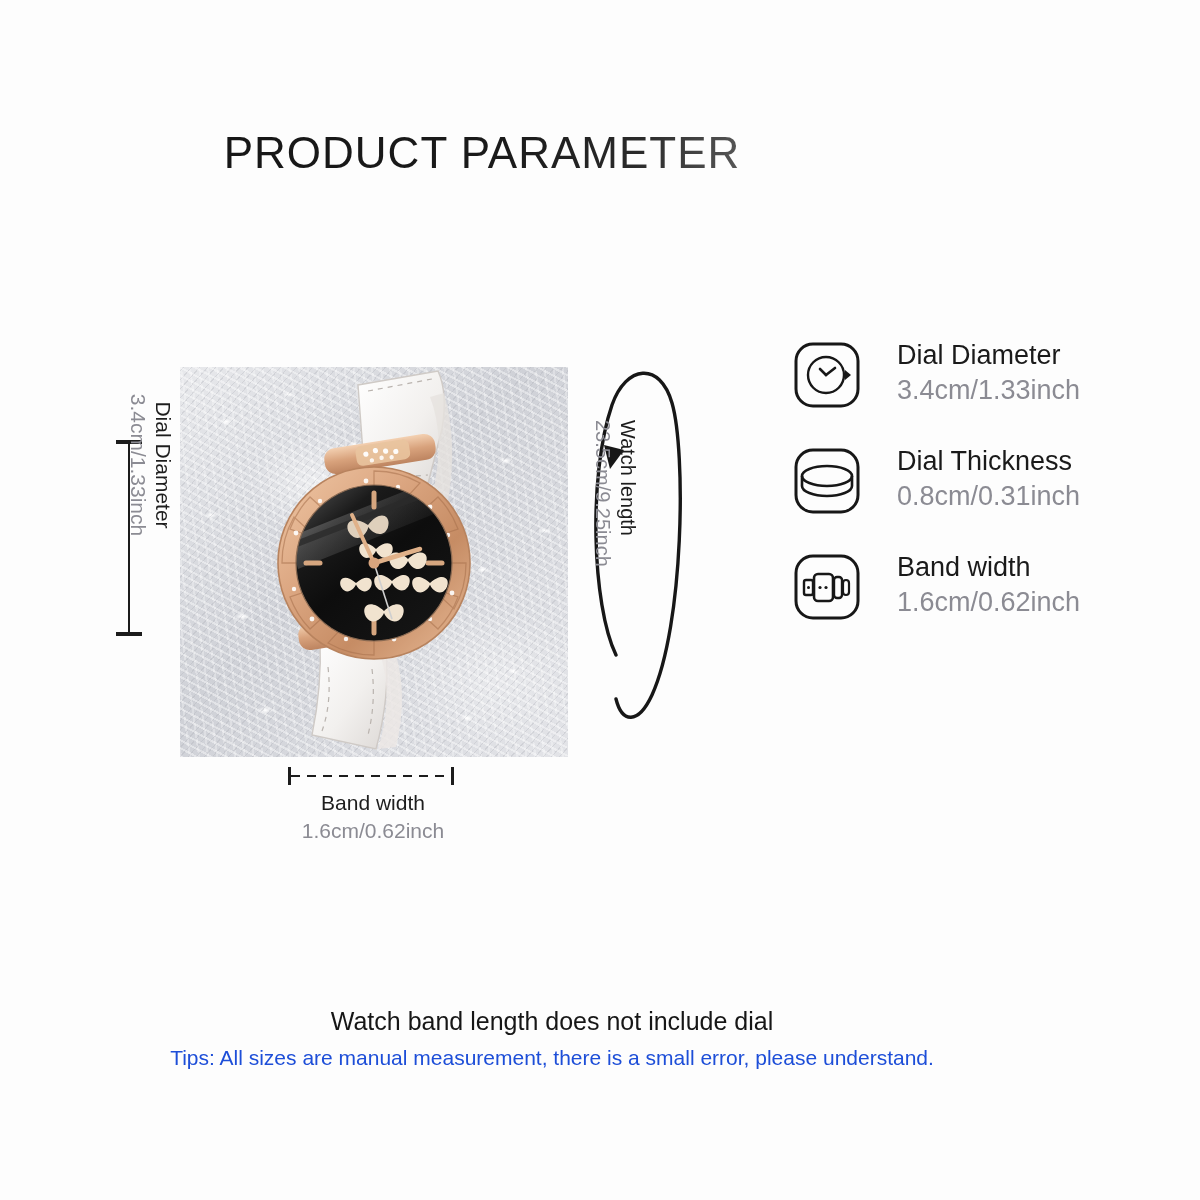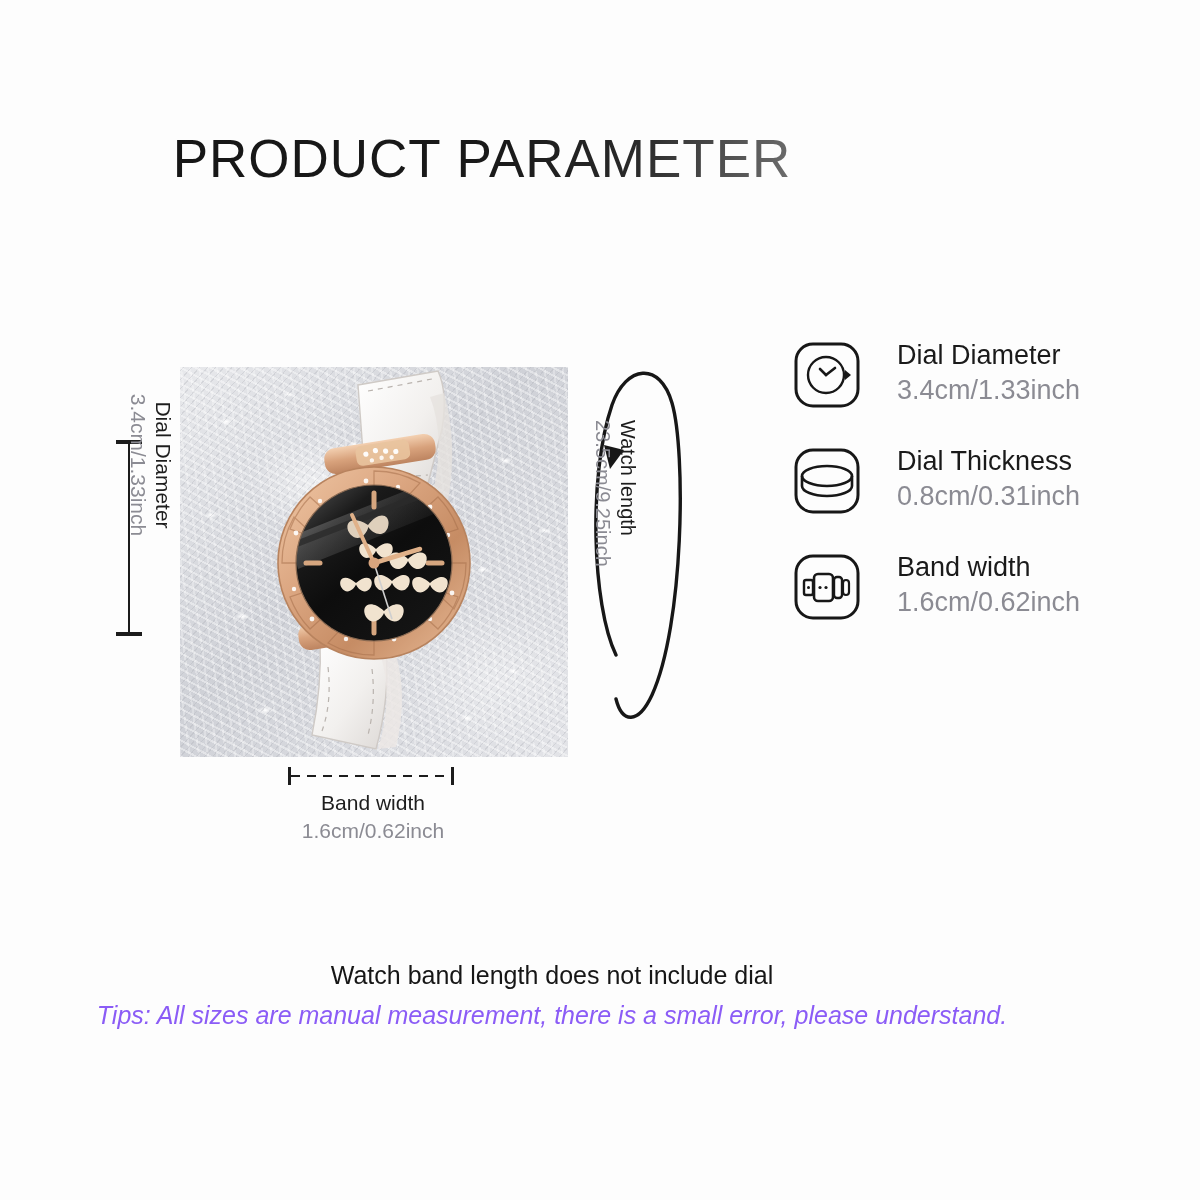--- a/index.html
+++ b/index.html
@@ -19,21 +19,21 @@
     overflow: hidden;
   }
 
   
   .title {
     position: absolute;
     left: 0;
     top: 128px;
     width: 964px;
     text-align: center;
-    font-size: 53px;
+    font-size: 44px;
     letter-spacing: 1px;
     font-weight: 400;
     color: #1b1b1b;
     background: linear-gradient(100deg, #141414 0%, #1a1a1a 52%, #2a2a2a 66%, #6d6d6d 82%, #b4b4b4 93%, #d2d2d2 100%);
     -webkit-background-clip: text;
     background-clip: text;
     -webkit-text-fill-color: transparent;
     white-space: nowrap;
   }
 
@@ -241,34 +241,33 @@
   .spec-text .value {
     font-size: 27px;
     color: #8b8b93;
     line-height: 1.28;
   }
 
   
   .notes {
     position: absolute;
     left: 0;
-    top: 955px;
+    top: 1001px;
     width: 1104px;
     text-align: center;
   }
   .notes .note1 {
     font-size: 25px;
     color: #161616;
     line-height: 1.6;
   }
   .notes .note2 {
-    font-size: 25px;
-    color: #8b5cf6;
+    font-size: 21px;
+    color: #1d4ed8;
     line-height: 1.6;
-    font-style: italic;
   }
 </style>
 </head>
 <body>
 
 <div id="page">
 
   <div class="title">PRODUCT PARAMETER</div>
 
   <div class="photo">

